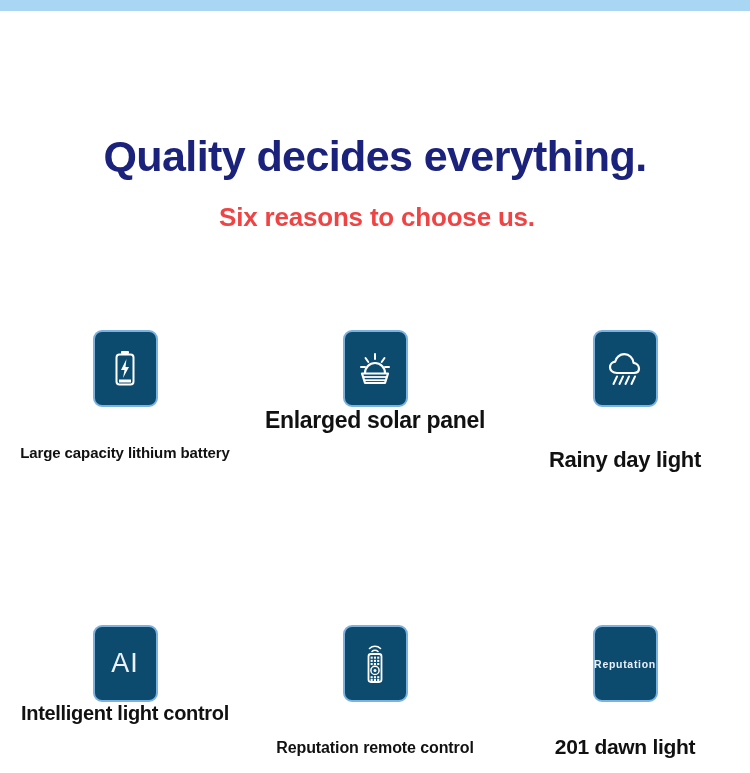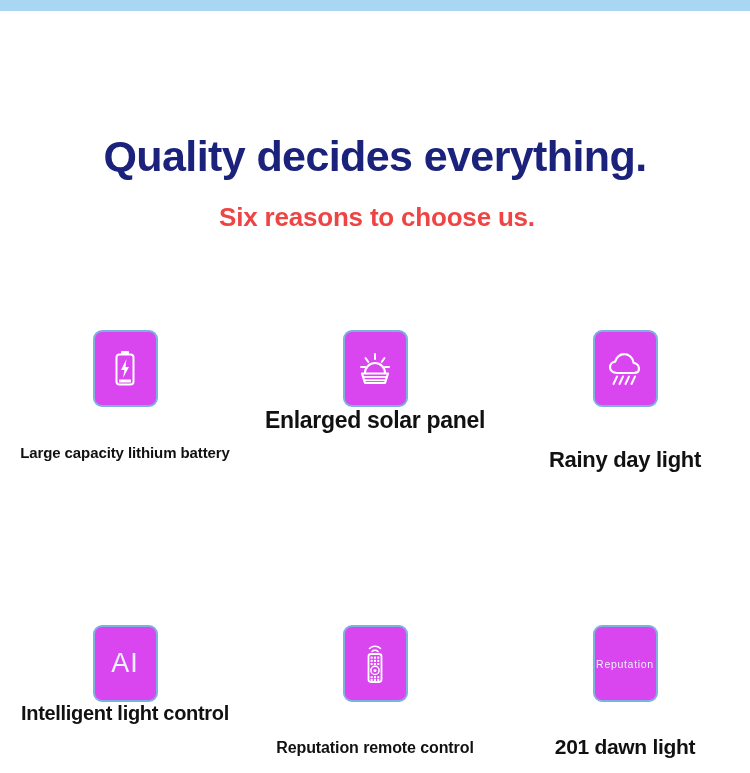--- a/index.html
+++ b/index.html
@@ -61,21 +61,21 @@
   }
   .cell {
     width: 250px;
     display: flex;
     flex-direction: column;
     align-items: center;
   }
   .tile {
     width: 65px;
     height: 77px;
-    background: #d946ef;
+    background: #0c4a6e;
     border: 2px solid #7cb2e0;
     border-radius: 9px;
     display: flex;
     align-items: center;
     justify-content: center;
     box-sizing: border-box;
   }
   .tile svg {
     display: block;
   }
@@ -83,21 +83,21 @@
     color: #ffffff;
     font-weight: normal;
   }
   .tile-text.ai {
     font-size: 27px;
     letter-spacing: 1px;
     color: #eaf2fb;
   }
   .tile-text.reputation {
     font-size: 10.5px;
-    font-weight: normal;
+    font-weight: bold;
     letter-spacing: 0.7px;
     color: #e9f1fb;
   }
   .caption {
     margin-top: 0;
     color: #111111;
     font-weight: bold;
     text-align: center;
     white-space: nowrap;
     font-family: "Liberation Sans", sans-serif;

